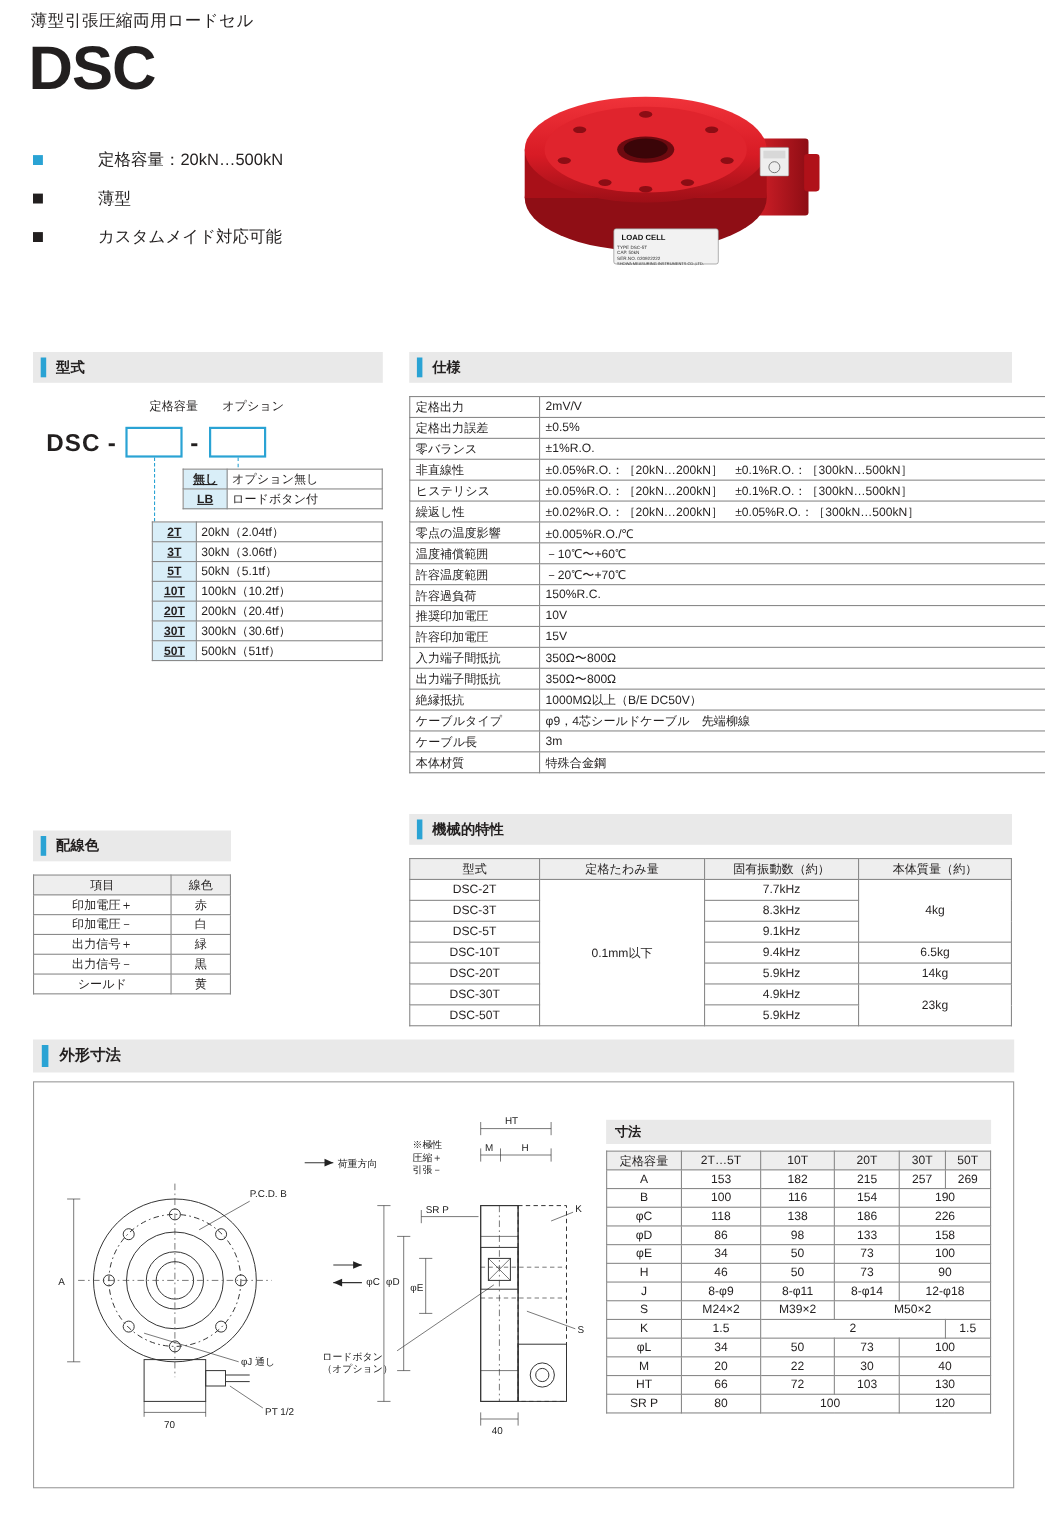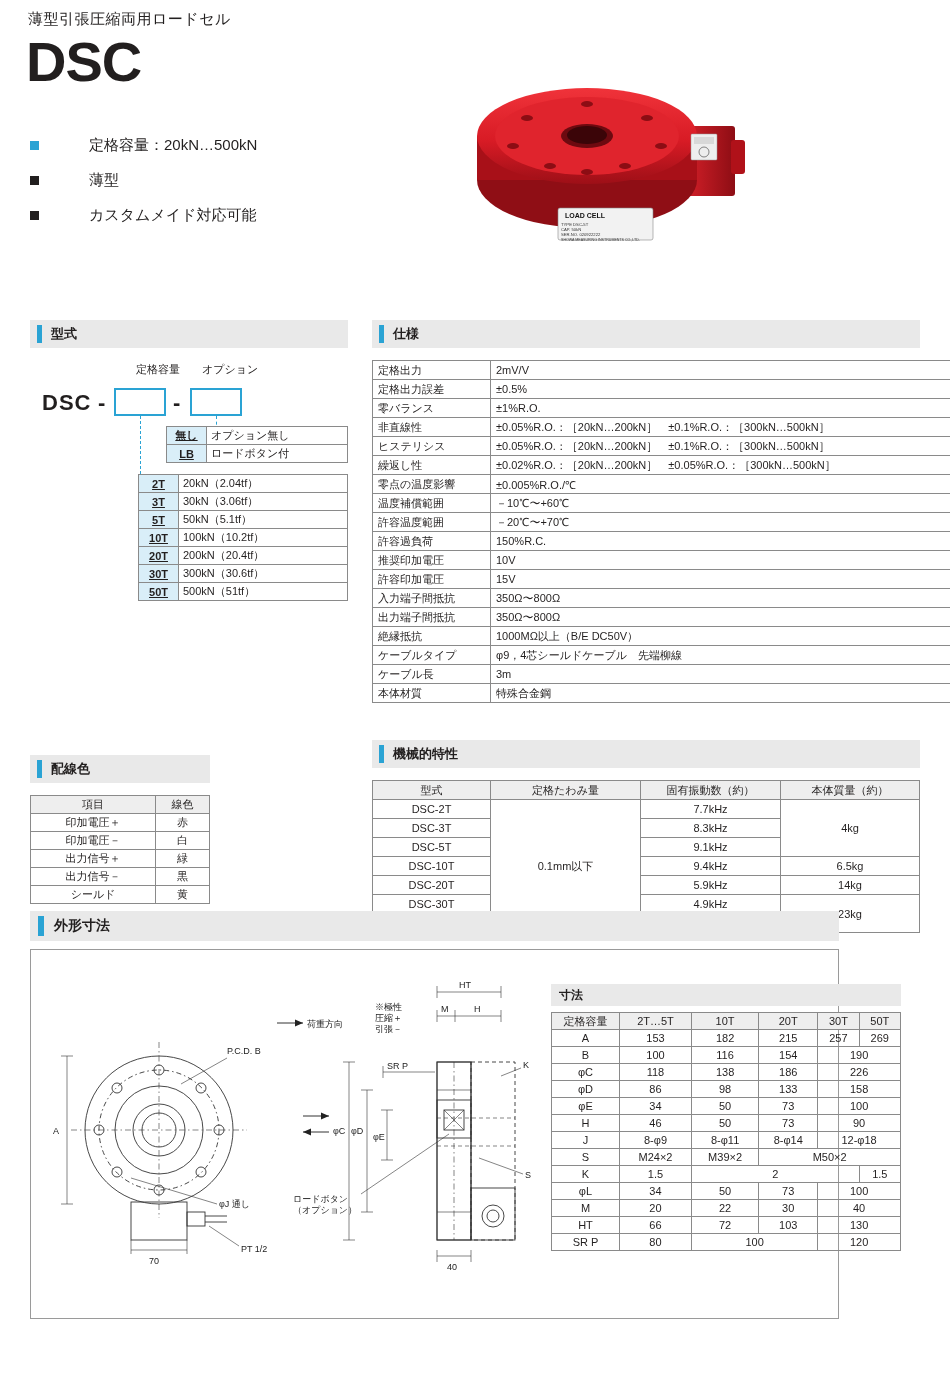--- a/index.html
+++ b/index.html
@@ -59,21 +59,21 @@
   table.spec td { border:1px solid #8a8a8a; height:19px; padding:0 5px; }
   table.spec td.l { width:118px; }
 
   
   .blk-mech { position:absolute; left:372px; top:740px; width:548px; }
   table.mech { border-collapse:collapse; width:548px; font-size:11px; margin-top:12px; }
   table.mech th, table.mech td { border:1px solid #8a8a8a; height:19px; text-align:center; padding:0 4px; }
   table.mech th { background:#eeeeee; font-weight:normal; }
 
   
-  .blk-dim { position:absolute; left:30px; top:911px; width:809px; }
+  .blk-dim { position:absolute; left:30px; top:945px; width:892px; }
   .dim-bar { height:30px; background:#e9e9e9; display:flex; align-items:center; }
   .dim-bar .tick { width:6px; height:20px; background:#2aa3d4; margin-left:8px; margin-right:10px; }
   .dim-bar .tx { font-size:14px; font-weight:bold; }
   .dim-body { border:1px solid #9a9a9a; height:370px; margin-top:8px; position:relative; background:#fff; }
 
   .dimtbl-wrap { position:absolute; left:520px; top:34px; width:350px; }
   .dimtbl-hdr { background:#e9e9e9; height:22px; display:flex; align-items:center; padding-left:8px; font-size:12px; font-weight:bold; }
   table.dim { border-collapse:collapse; width:350px; font-size:11px; margin-top:6px; }
   table.dim th, table.dim td { border:1px solid #8a8a8a; height:17px; text-align:center; padding:0 2px; }
   table.dim th { background:#eeeeee; font-weight:normal; }

